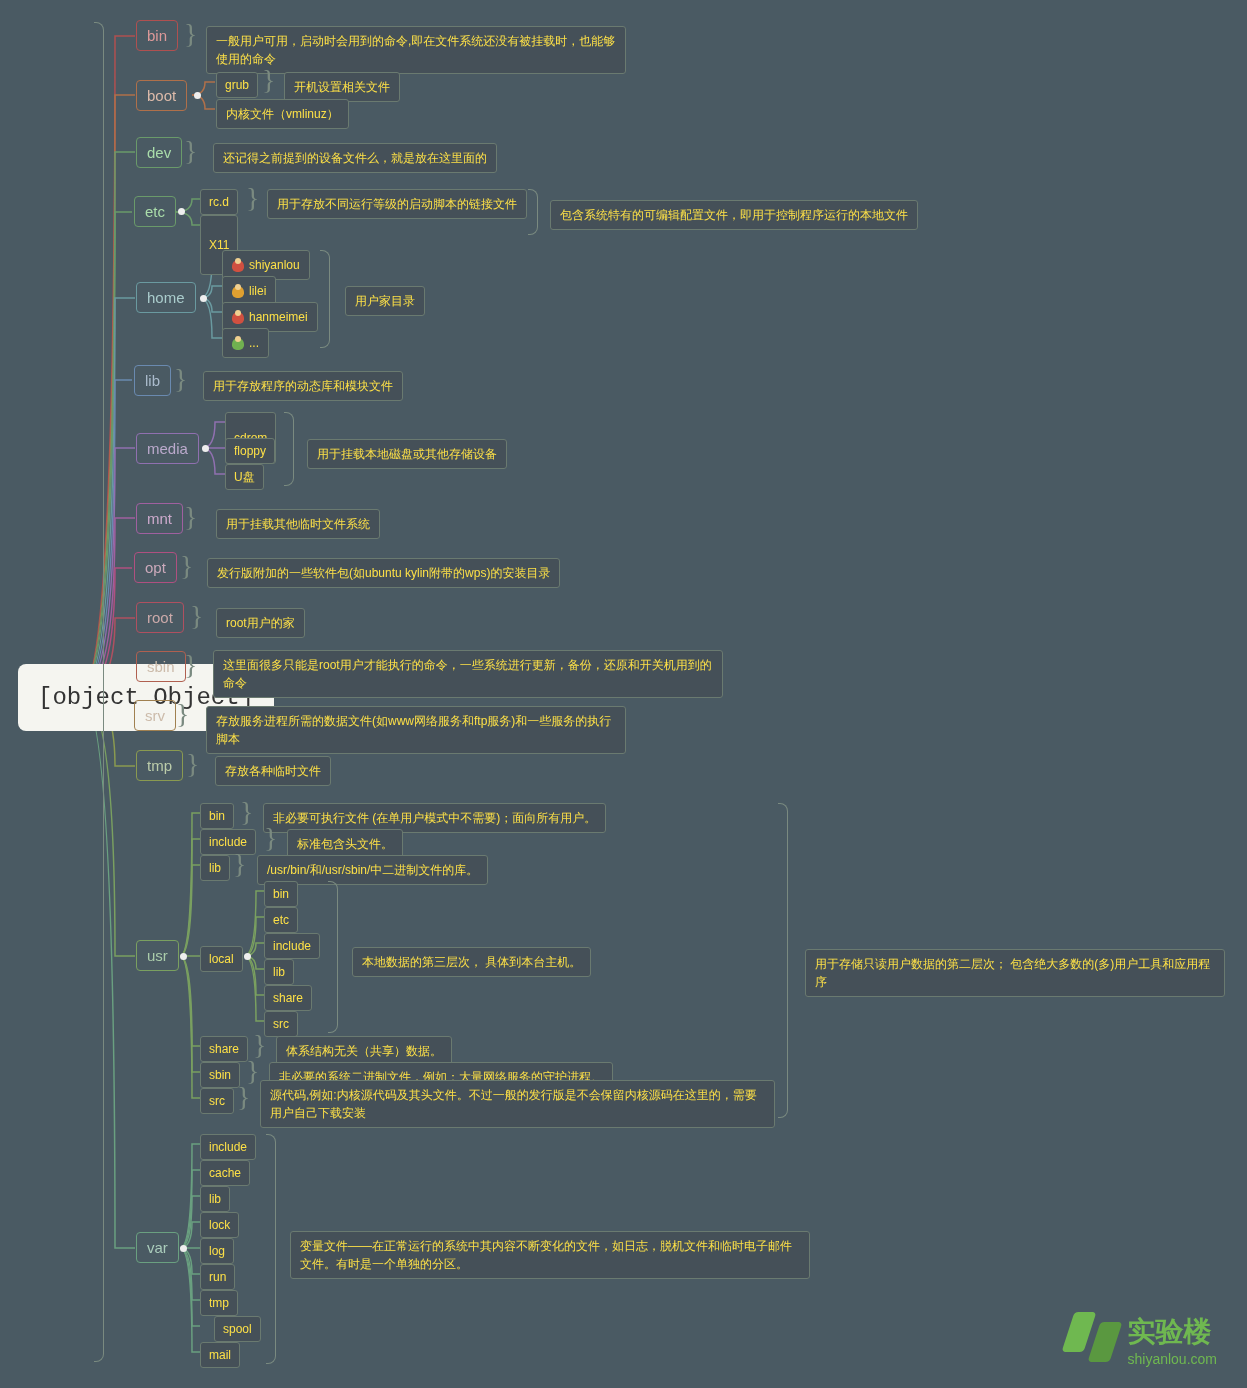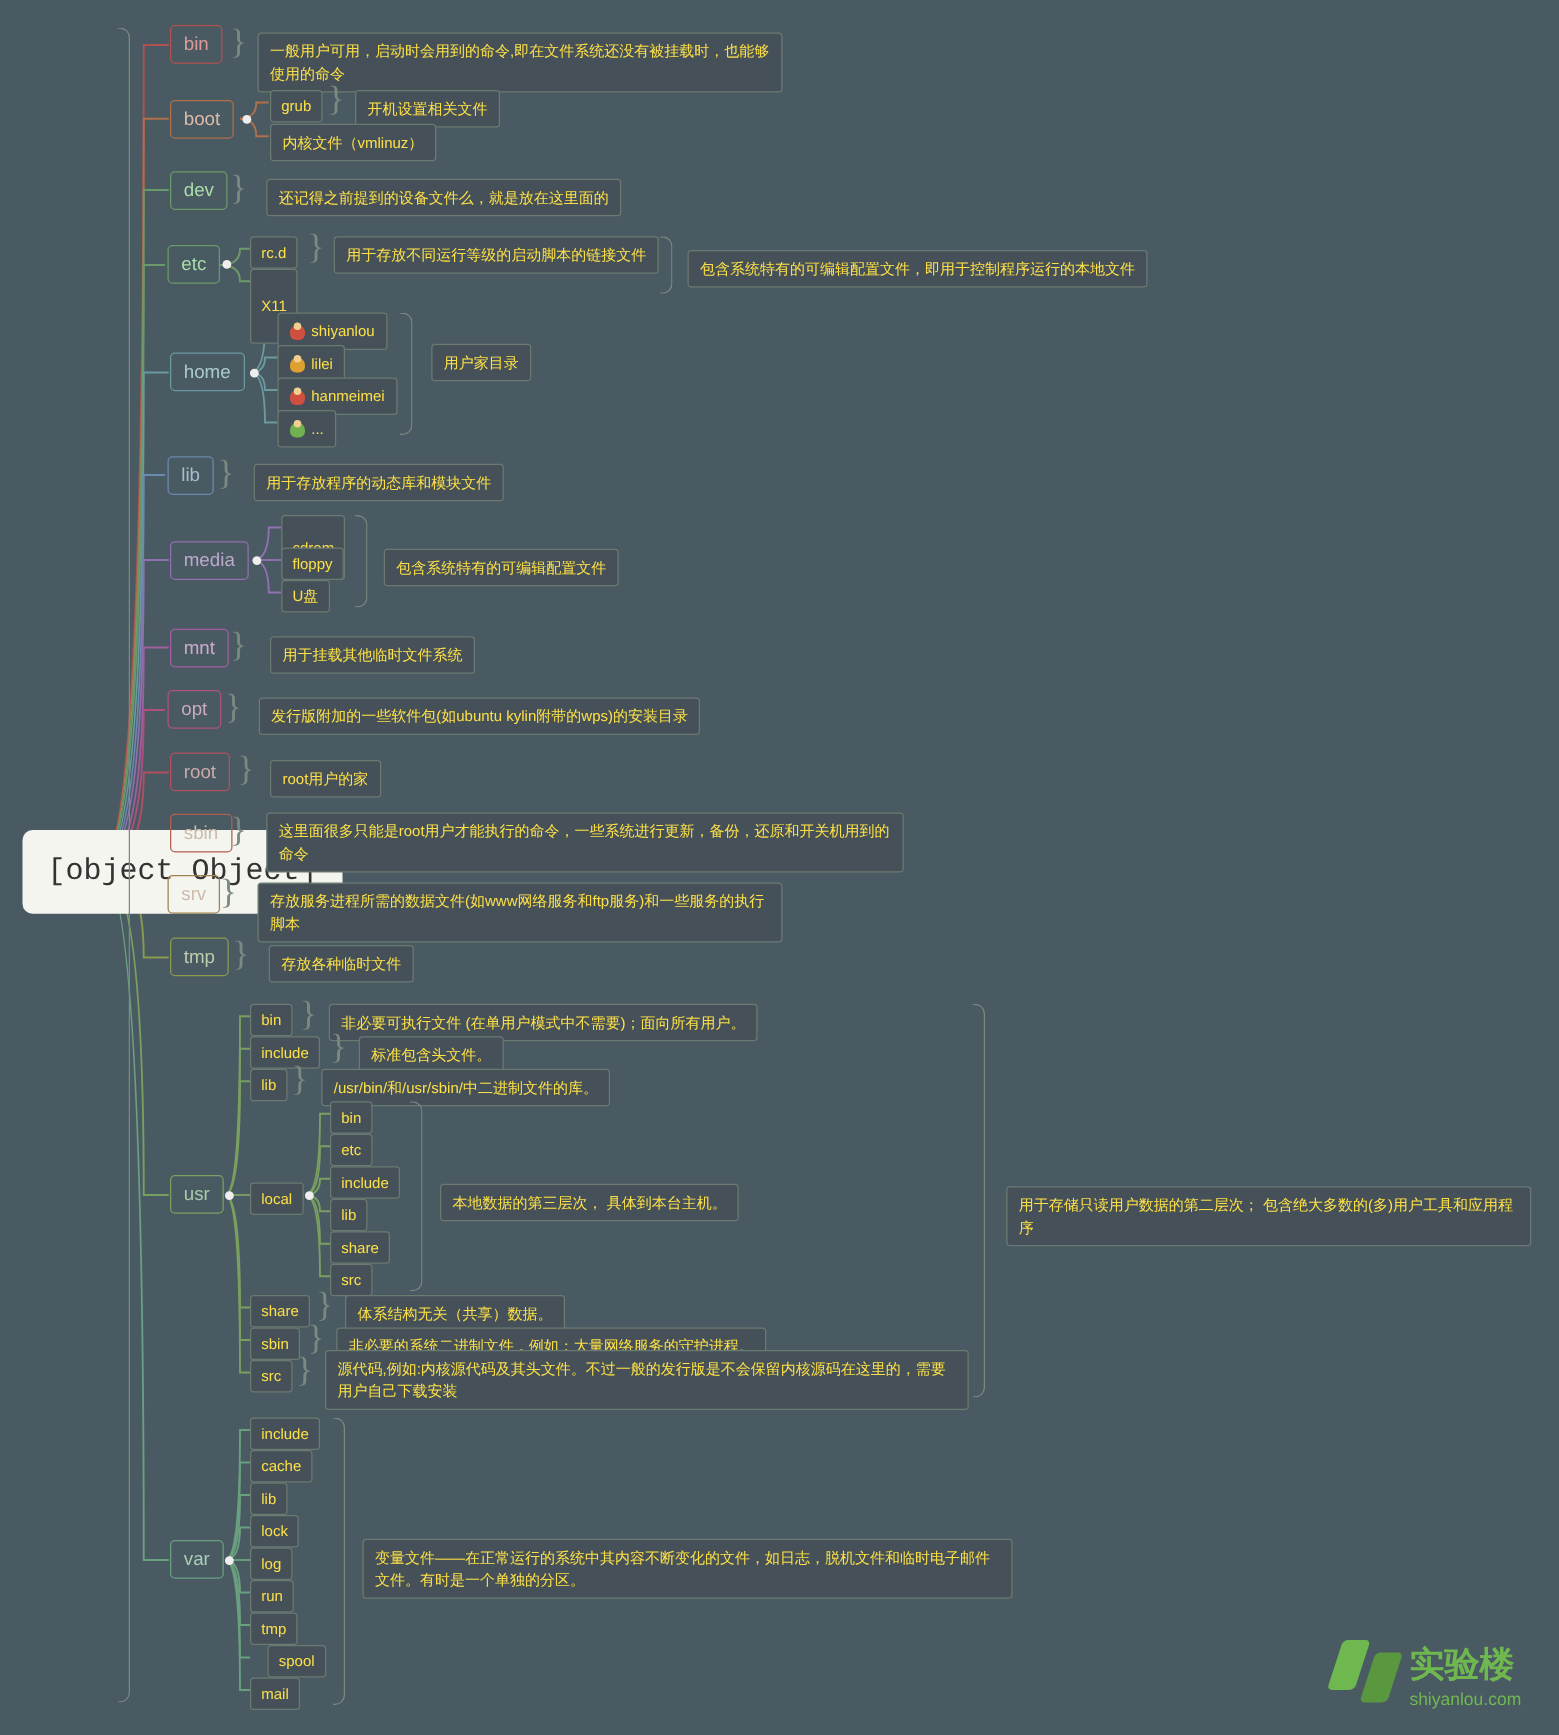--- a/index.html
+++ b/index.html
@@ -205,33 +205,33 @@
 <div class="brace" style="left:528px;top:189px;height:46px"></div>
 <div class="note" style="left:550px;top:200px">包含系统特有的可编辑配置文件，即用于控制程序运行的本地文件</div>
 
 <div class="node" style="left:136px;top:282px;border-color:#6a9aa0;color:#acc">home</div>
 <div class="dot" style="left:200px;top:295px"></div>
 <div class="note" style="left:222px;top:250px"><span class="user-icon red"></span><span>shiyanlou</span></div>
 <div class="note" style="left:222px;top:276px"><span class="user-icon orange"></span><span>lilei</span></div>
 <div class="note" style="left:222px;top:302px"><span class="user-icon red"></span><span>hanmeimei</span></div>
 <div class="note" style="left:222px;top:328px"><span class="user-icon green"></span><span>...</span></div>
 <div class="brace" style="left:320px;top:250px;height:98px"></div>
-<div class="note" style="left:345px;top:275px">用户家目录</div>
+<div class="note" style="left:345px;top:286px">用户家目录</div>
 
 <div class="node" style="left:134px;top:365px;border-color:#6a8ab0;color:#abc">lib</div>
 <div class="brace-small" style="left:174px;top:365px">}</div>
 <div class="note" style="left:203px;top:371px">用于存放程序的动态库和模块文件</div>
 
 <div class="node" style="left:136px;top:433px;border-color:#9070b0;color:#bac">media</div>
 <div class="dot" style="left:202px;top:445px"></div>
 <div class="note small" style="left:225px;top:412px;padding:16px 8px">cdrom</div>
 <div class="note small" style="left:225px;top:438px;padding:3px 8px">floppy</div>
 <div class="note small" style="left:225px;top:464px;padding:3px 8px">U盘</div>
 <div class="brace" style="left:284px;top:412px;height:74px"></div>
-<div class="note" style="left:307px;top:439px">包含系统特有的可编辑配置文件</div>
+<div class="note" style="left:307px;top:439px">用于挂载本地磁盘或其他存储设备</div>
 
 <div class="node" style="left:136px;top:503px;border-color:#a060a0;color:#cac">mnt</div>
 <div class="brace-small" style="left:184px;top:503px">}</div>
 <div class="note" style="left:216px;top:509px">用于挂载其他临时文件系统</div>
 
 <div class="node" style="left:134px;top:552px;border-color:#b05080;color:#cab">opt</div>
 <div class="brace-small" style="left:180px;top:552px">}</div>
 <div class="note" style="left:207px;top:558px">发行版附加的一些软件包(如ubuntu kylin附带的wps)的安装目录</div>
 
 <div class="node" style="left:136px;top:602px;border-color:#b05060;color:#caa">root</div>

